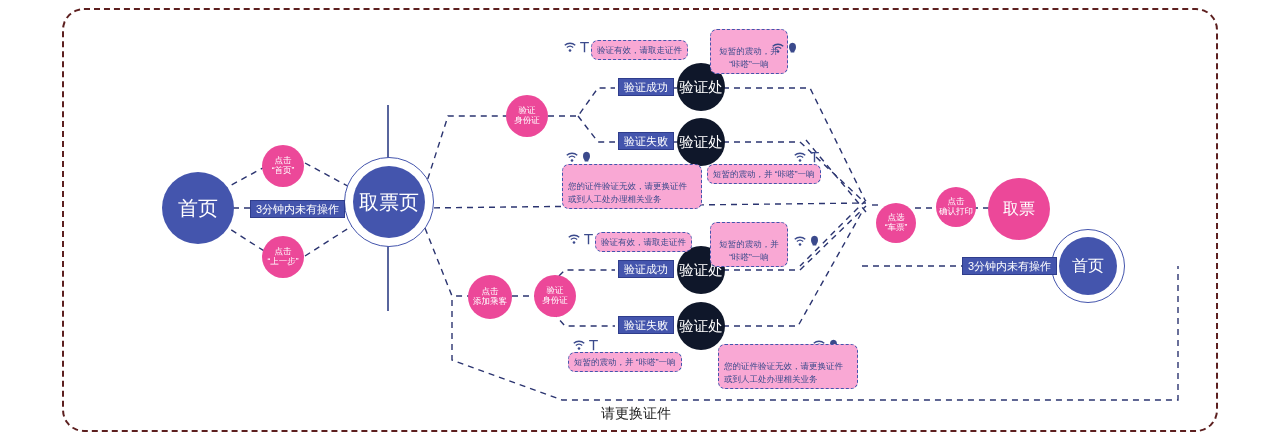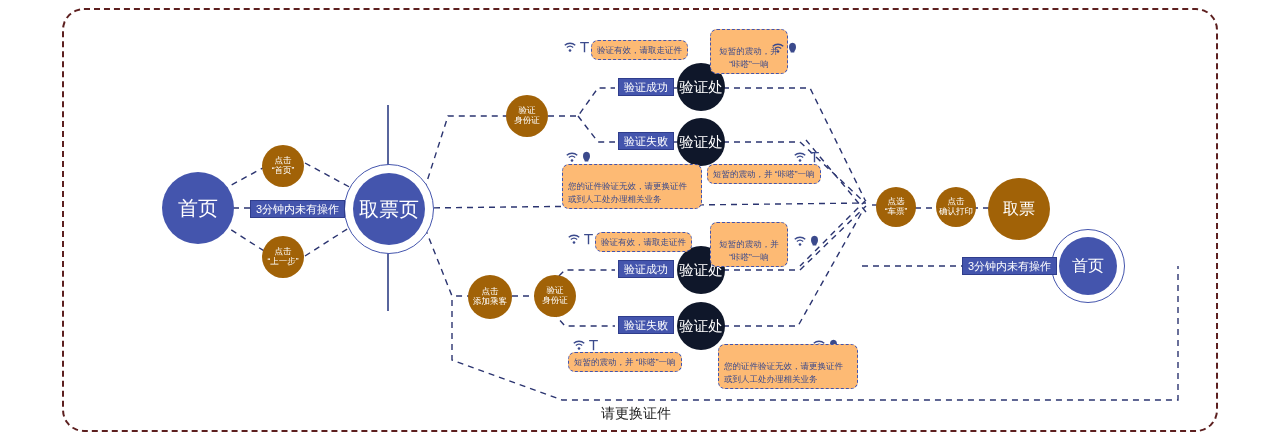--- a/index.html
+++ b/index.html
@@ -12,41 +12,41 @@
 
   svg.wires{position:absolute;left:0;top:0;width:1280px;height:443px;
             pointer-events:none;}
 
   
   .node{position:absolute;display:flex;align-items:center;justify-content:center;
         border-radius:50%;color:#fff;text-align:center;box-sizing:border-box;
         line-height:1.15;}
 
   .blue{background:#4455ad;}
-  .green{background:#a16207;}
+  .green{background:#ec4899;}
   .teal{background:#0f172a;}
 
   .ring{background:#fff;border:1.6px solid #4455ad;border-radius:50%;
         display:flex;align-items:center;justify-content:center;position:absolute;}
   .ring > .inner{border-radius:50%;background:#4455ad;color:#fff;
         display:flex;align-items:center;justify-content:center;text-align:center;}
 
   .big-blue{font-size:20px;}
   .mid{font-size:16px;}
   .sm-green{font-size:8.5px;color:#fff;}
   .teal-lbl{font-size:14.5px;}
 
   
   .chip{position:absolute;background:#4455ad;border:1.3px solid #2f3d8c;
         color:#fff;font-size:11px;padding:2px 5px;white-space:nowrap;
         box-sizing:border-box;line-height:1.1;}
 
   
   .callout{position:absolute;border:1.2px dashed #4455ad;border-radius:7px;
-           color:#3b4a8c;font-size:8.5px;padding:3px 5px;background:#fdba74;
+           color:#3b4a8c;font-size:8.5px;padding:3px 5px;background:#f9a8d4;
            line-height:1.45;white-space:nowrap;box-sizing:border-box;}
   .callout.two{white-space:normal;}
 
   .icons{position:absolute;display:flex;align-items:center;gap:2px;}
   .ic{display:block;}
 
   .caption{position:absolute;font-size:14px;color:#222;}
 </style>
 </head>
 <body>
@@ -96,21 +96,21 @@
       <path d="M866,212 L806,140"></path>
     </g>
 
     <line x1="388" y1="105" x2="388" y2="311" stroke="#3b4a8c" stroke-width="1.7"></line>
   </svg>
 
   <div class="node blue big-blue" style="left:162px;top:172px;width:72px;height:72px;">
     <span>首页</span>
   </div>
 
-  <div class="ring" style="left:344px;top:164px;width:88px;height:88px;">
+  <div class="ring" style="left:344px;top:157px;width:88px;height:88px;">
     <div class="inner big-blue" style="width:72px;height:72px;">
       <span>取票页</span>
     </div>
   </div>
 
   <div class="node green sm-green" style="left:262px;top:145px;width:42px;height:42px;">
     <span class="nl" style="white-space: pre-line;">点击
 “首页”</span>
   </div>
   <div class="node green sm-green" style="left:262px;top:236px;width:42px;height:42px;">
@@ -122,21 +122,21 @@
 身份证</span>
   </div>
   <div class="node green sm-green" style="left:468px;top:275px;width:44px;height:44px;">
     <span class="nl" style="white-space: pre-line;">点击
 添加乘客</span>
   </div>
   <div class="node green sm-green" style="left:534px;top:275px;width:42px;height:42px;">
     <span class="nl" style="white-space: pre-line;">验证
 身份证</span>
   </div>
-  <div class="node green sm-green" style="left:876px;top:187px;width:40px;height:40px;">
+  <div class="node green sm-green" style="left:876px;top:203px;width:40px;height:40px;">
     <span class="nl" style="white-space: pre-line;">点选
 “车票”</span>
   </div>
   <div class="node green sm-green" style="left:936px;top:187px;width:40px;height:40px;">
     <span class="nl" style="white-space: pre-line;">点击
 确认打印</span>
   </div>
 
   <div class="node teal teal-lbl" style="left:677px;top:63px;width:48px;height:48px;">
     <span>验证处</span>

